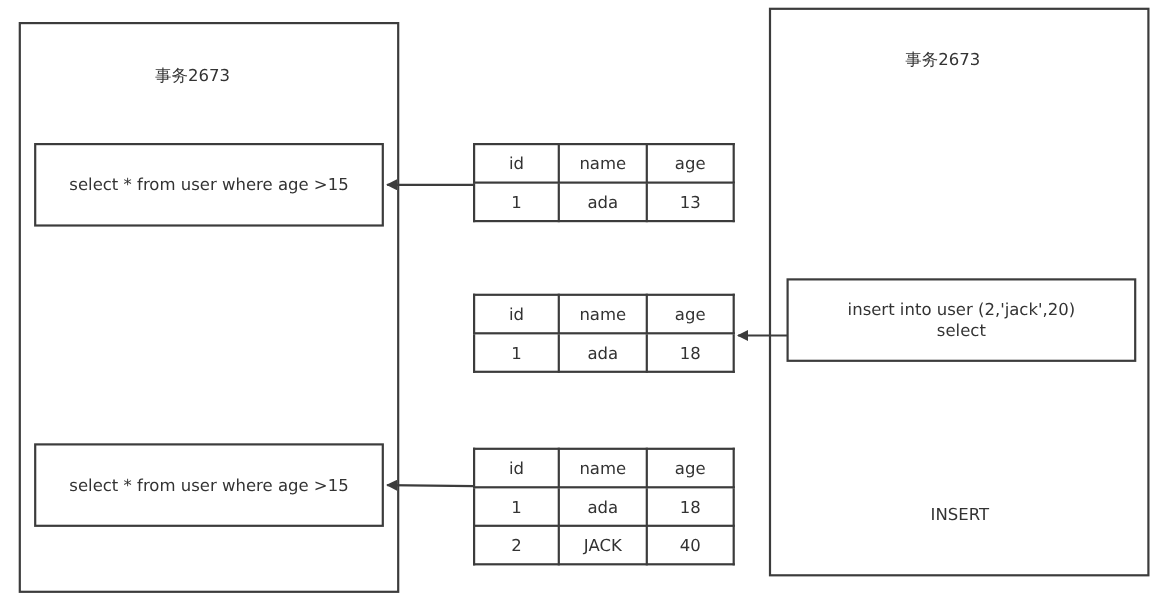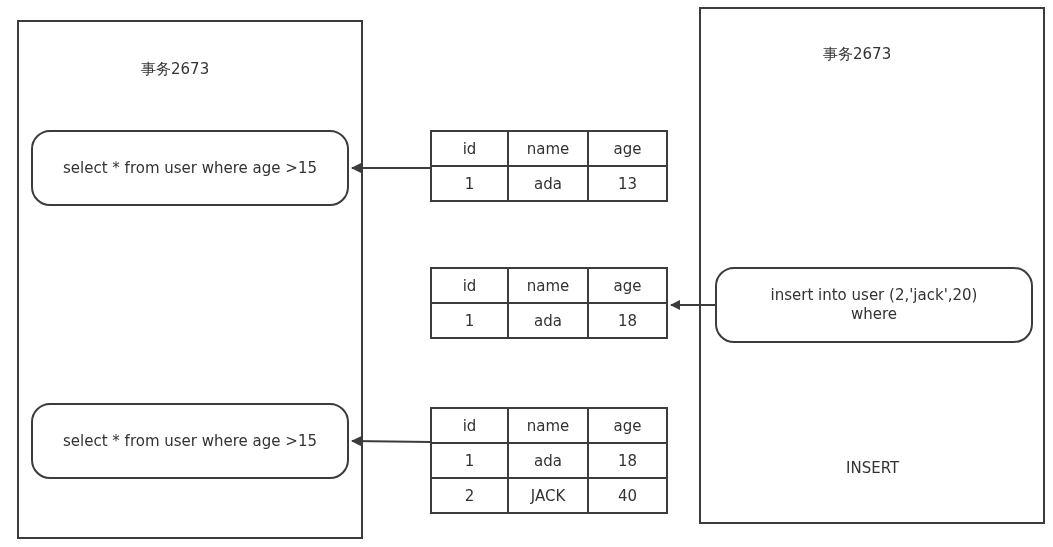--- a/index.html
+++ b/index.html
@@ -1,21 +1,21 @@
 <!DOCTYPE html>
 <html><head>
 <meta charset="utf-8">
 <style>
   html, body { margin:0; padding:0; background:#ffffff; }
   body { width:1053px; height:547px; position:relative; overflow:hidden;
          font-family:"DejaVu Sans", "Liberation Sans", sans-serif; color:#333333; }
   .box { position:absolute; border:2px solid #3c3c3c; box-sizing:border-box; background:#fff; }
   .label { position:absolute; font-size:15px; color:#333; white-space:nowrap; }
   .inner { display:flex; align-items:center; justify-content:center; flex-direction:column;
-           font-size:15px; color:#333; text-align:center; line-height:19px;border-radius:19px; }
+           font-size:15px; color:#333; text-align:center; line-height:19px; }
   table.dt { position:absolute; border-collapse:collapse; font-size:15px; color:#333; }
   table.dt td { border:2px solid #3c3c3c; text-align:center; padding:0; height:33px; }
   table.dt td.c0 { width:75px;margin-top:20px; }
   table.dt td.c1 { width:78px;text-align:center; }
   table.dt td.c2 { width:77px;border-radius:14px; }
   svg.arrows { position:absolute; left:0; top:0; pointer-events:none; }
 </style>
 </head>
 <body>
 
@@ -26,23 +26,23 @@
   <span>select * from user where age &gt;15</span>
 </div>
 
 <div class="box inner" style="left:31px; top:403px; width:318px; height:76px;">
   <span>select * from user where age &gt;15</span>
 </div>
 
 <div class="box" style="left:699px; top:7px; width:346px; height:517px;"></div>
 <div class="label" style="left:823px; top:45px;">事务2673</div>
 
-<div class="box inner" style="left:715px; top:267px; width:318px; height:76px;">
+<div class="box inner" style="left:715px; top:253px; width:318px; height:76px;">
   <span>insert into user (2,'jack',20)</span>
-  <span>where</span>
+  <span>select</span>
 </div>
 
 <div class="label" style="left:846px; top:459px;">INSERT</div>
 
 <table class="dt" style="left:430px; top:130px;">
   <tbody>
       <tr>
     <td class="c0">id</td>
     <td class="c1">name</td>
     <td class="c2">age</td>

